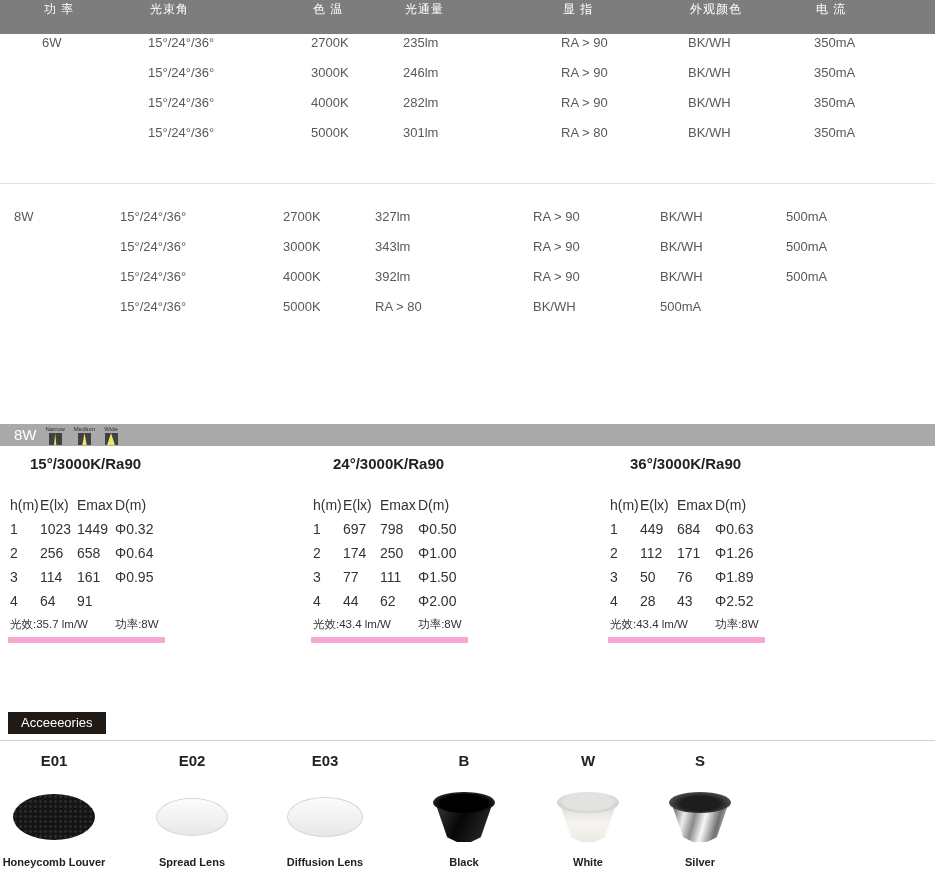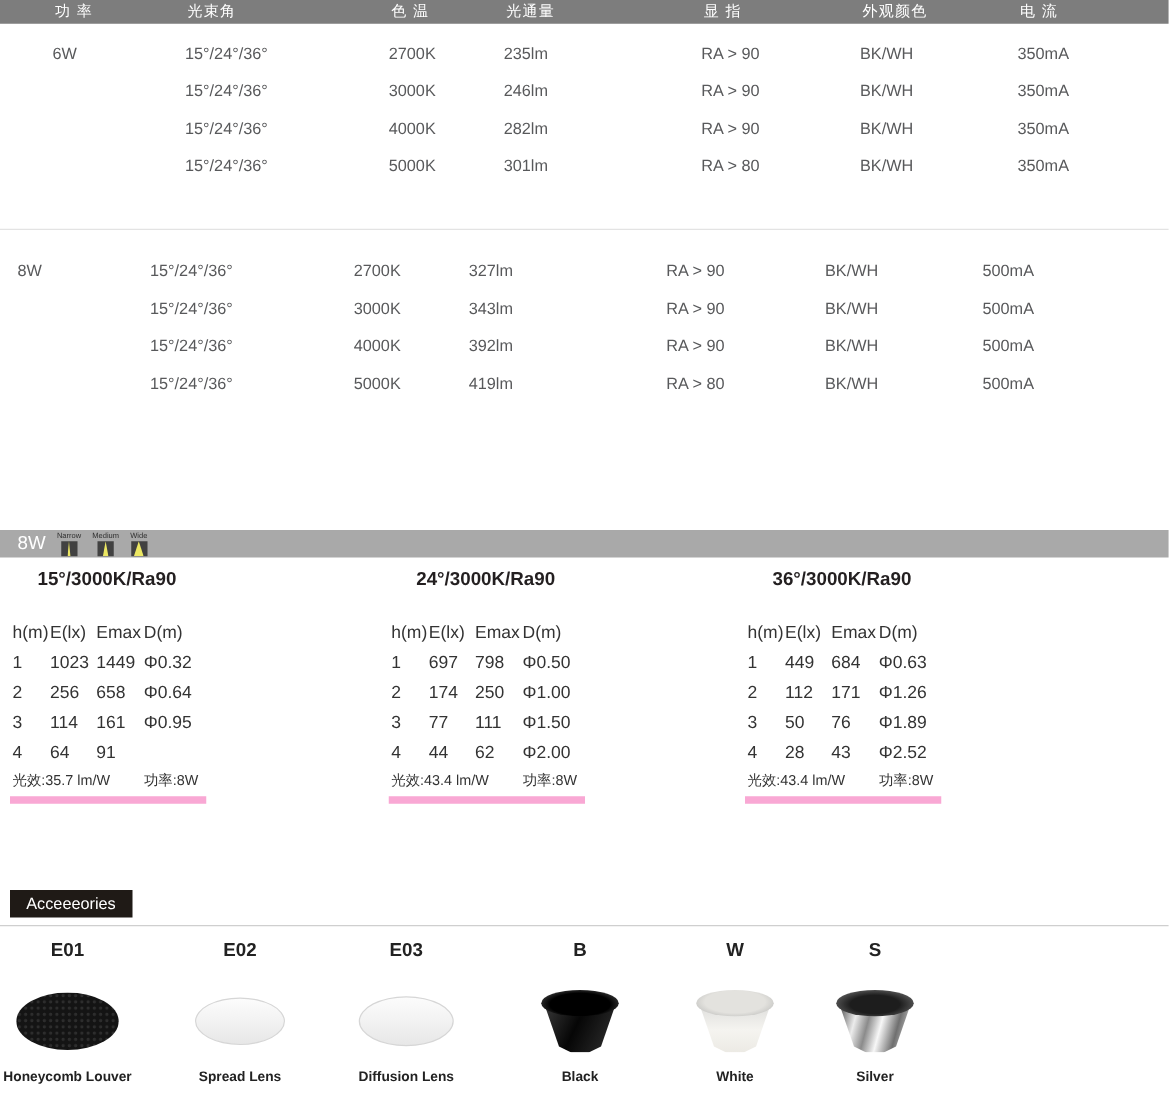--- a/index.html
+++ b/index.html
@@ -11,21 +11,21 @@
   }
   .page { position:relative; width:935px; height:879px; }
 
   
   .grid7 {
     display:grid;
     grid-template-columns:106px 163px 92px 158px 127px 126px auto;
     padding-left:14px;
   }
   .spec-header {
-    position:absolute; top:0; left:0; width:935px; height:19px;
+    position:absolute; top:0; left:0; width:935px; height:34px;
     background:#7d7d7d; color:#fff; font-size:12px; letter-spacing:1px;padding-left:44px;
   }
   .spec-header > div { line-height:19px; }
   .spec-group { position:absolute; left:0; width:935px; }
   .g6 { top:28px;padding-left:28px; } .g8 { top:202px; }
   .spec-row { height:30px; font-size:13px; color:#58595b; }
   .spec-row > div { line-height:30px; white-space:nowrap; }
   .block-divider {
     position:absolute; top:183px; left:0; width:935px; height:0;
     border-top:1px solid #e3e3e3;
@@ -182,21 +182,20 @@
       <div>4000K</div>
       <div>392lm</div>
       <div>RA &gt; 90</div>
       <div>BK/WH</div>
       <div>500mA</div>
     </div>
     <div class="spec-row grid7">
       <div></div>
       <div>15°/24°/36°</div>
       <div>5000K</div>
-      <div>419lm</div>
       <div>RA &gt; 80</div>
       <div>BK/WH</div>
       <div>500mA</div>
     </div>
   </div>
 
   <div class="beam-bar">
     <span class="beam-bar-label">8W</span>
     <div class="beam-icons">
       <div class="beam-icon">
@@ -290,21 +289,21 @@
         <span>44</span>
         <span>62</span>
         <span>Φ2.00</span>
       </div>
       <div class="pt-footer">
         <span>光效:43.4 lm/W</span>
         <span class="pt-power">功率:8W</span>
       </div>
     </div>
 
-    <div class="pt" style="left:588px">
+    <div class="pt" style="left:600px">
       <div class="pt-title">36°/3000K/Ra90</div>
       <div class="pt-row">
         <span>h(m)</span>
         <span>E(lx)</span>
         <span>Emax</span>
         <span>D(m)</span>
       </div>
       <div class="pt-row">
         <span>1</span>
         <span>449</span>

